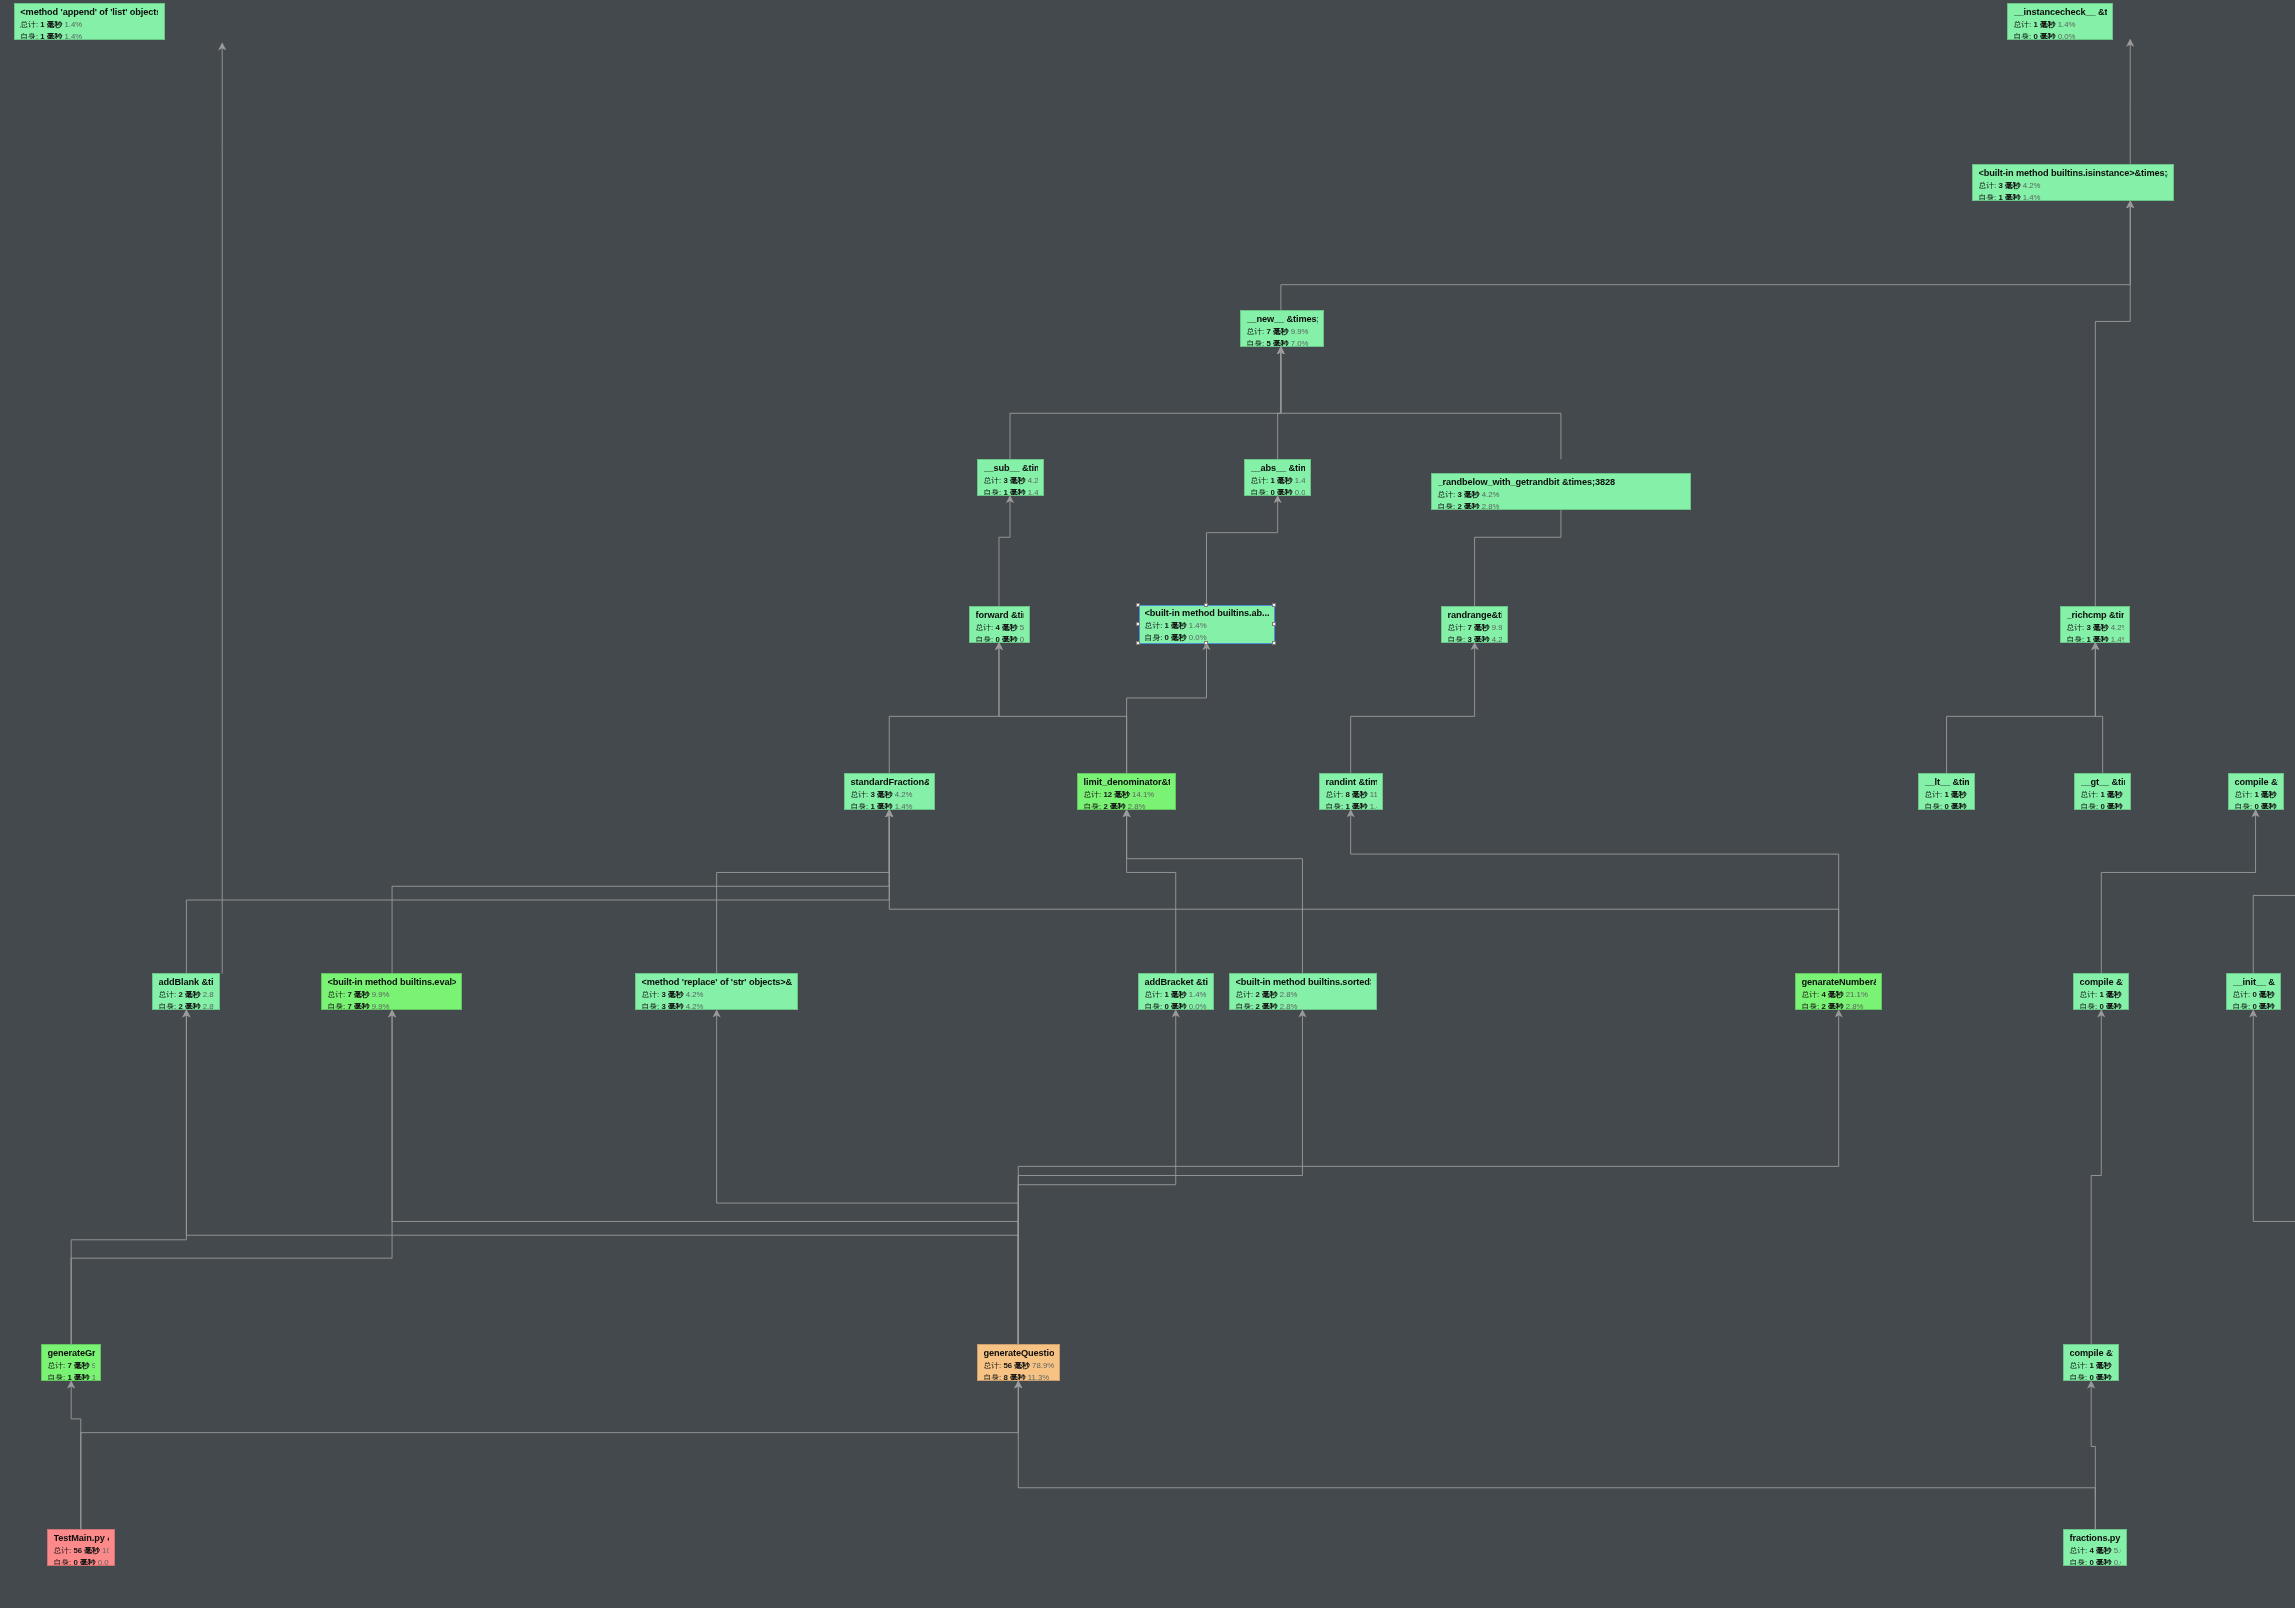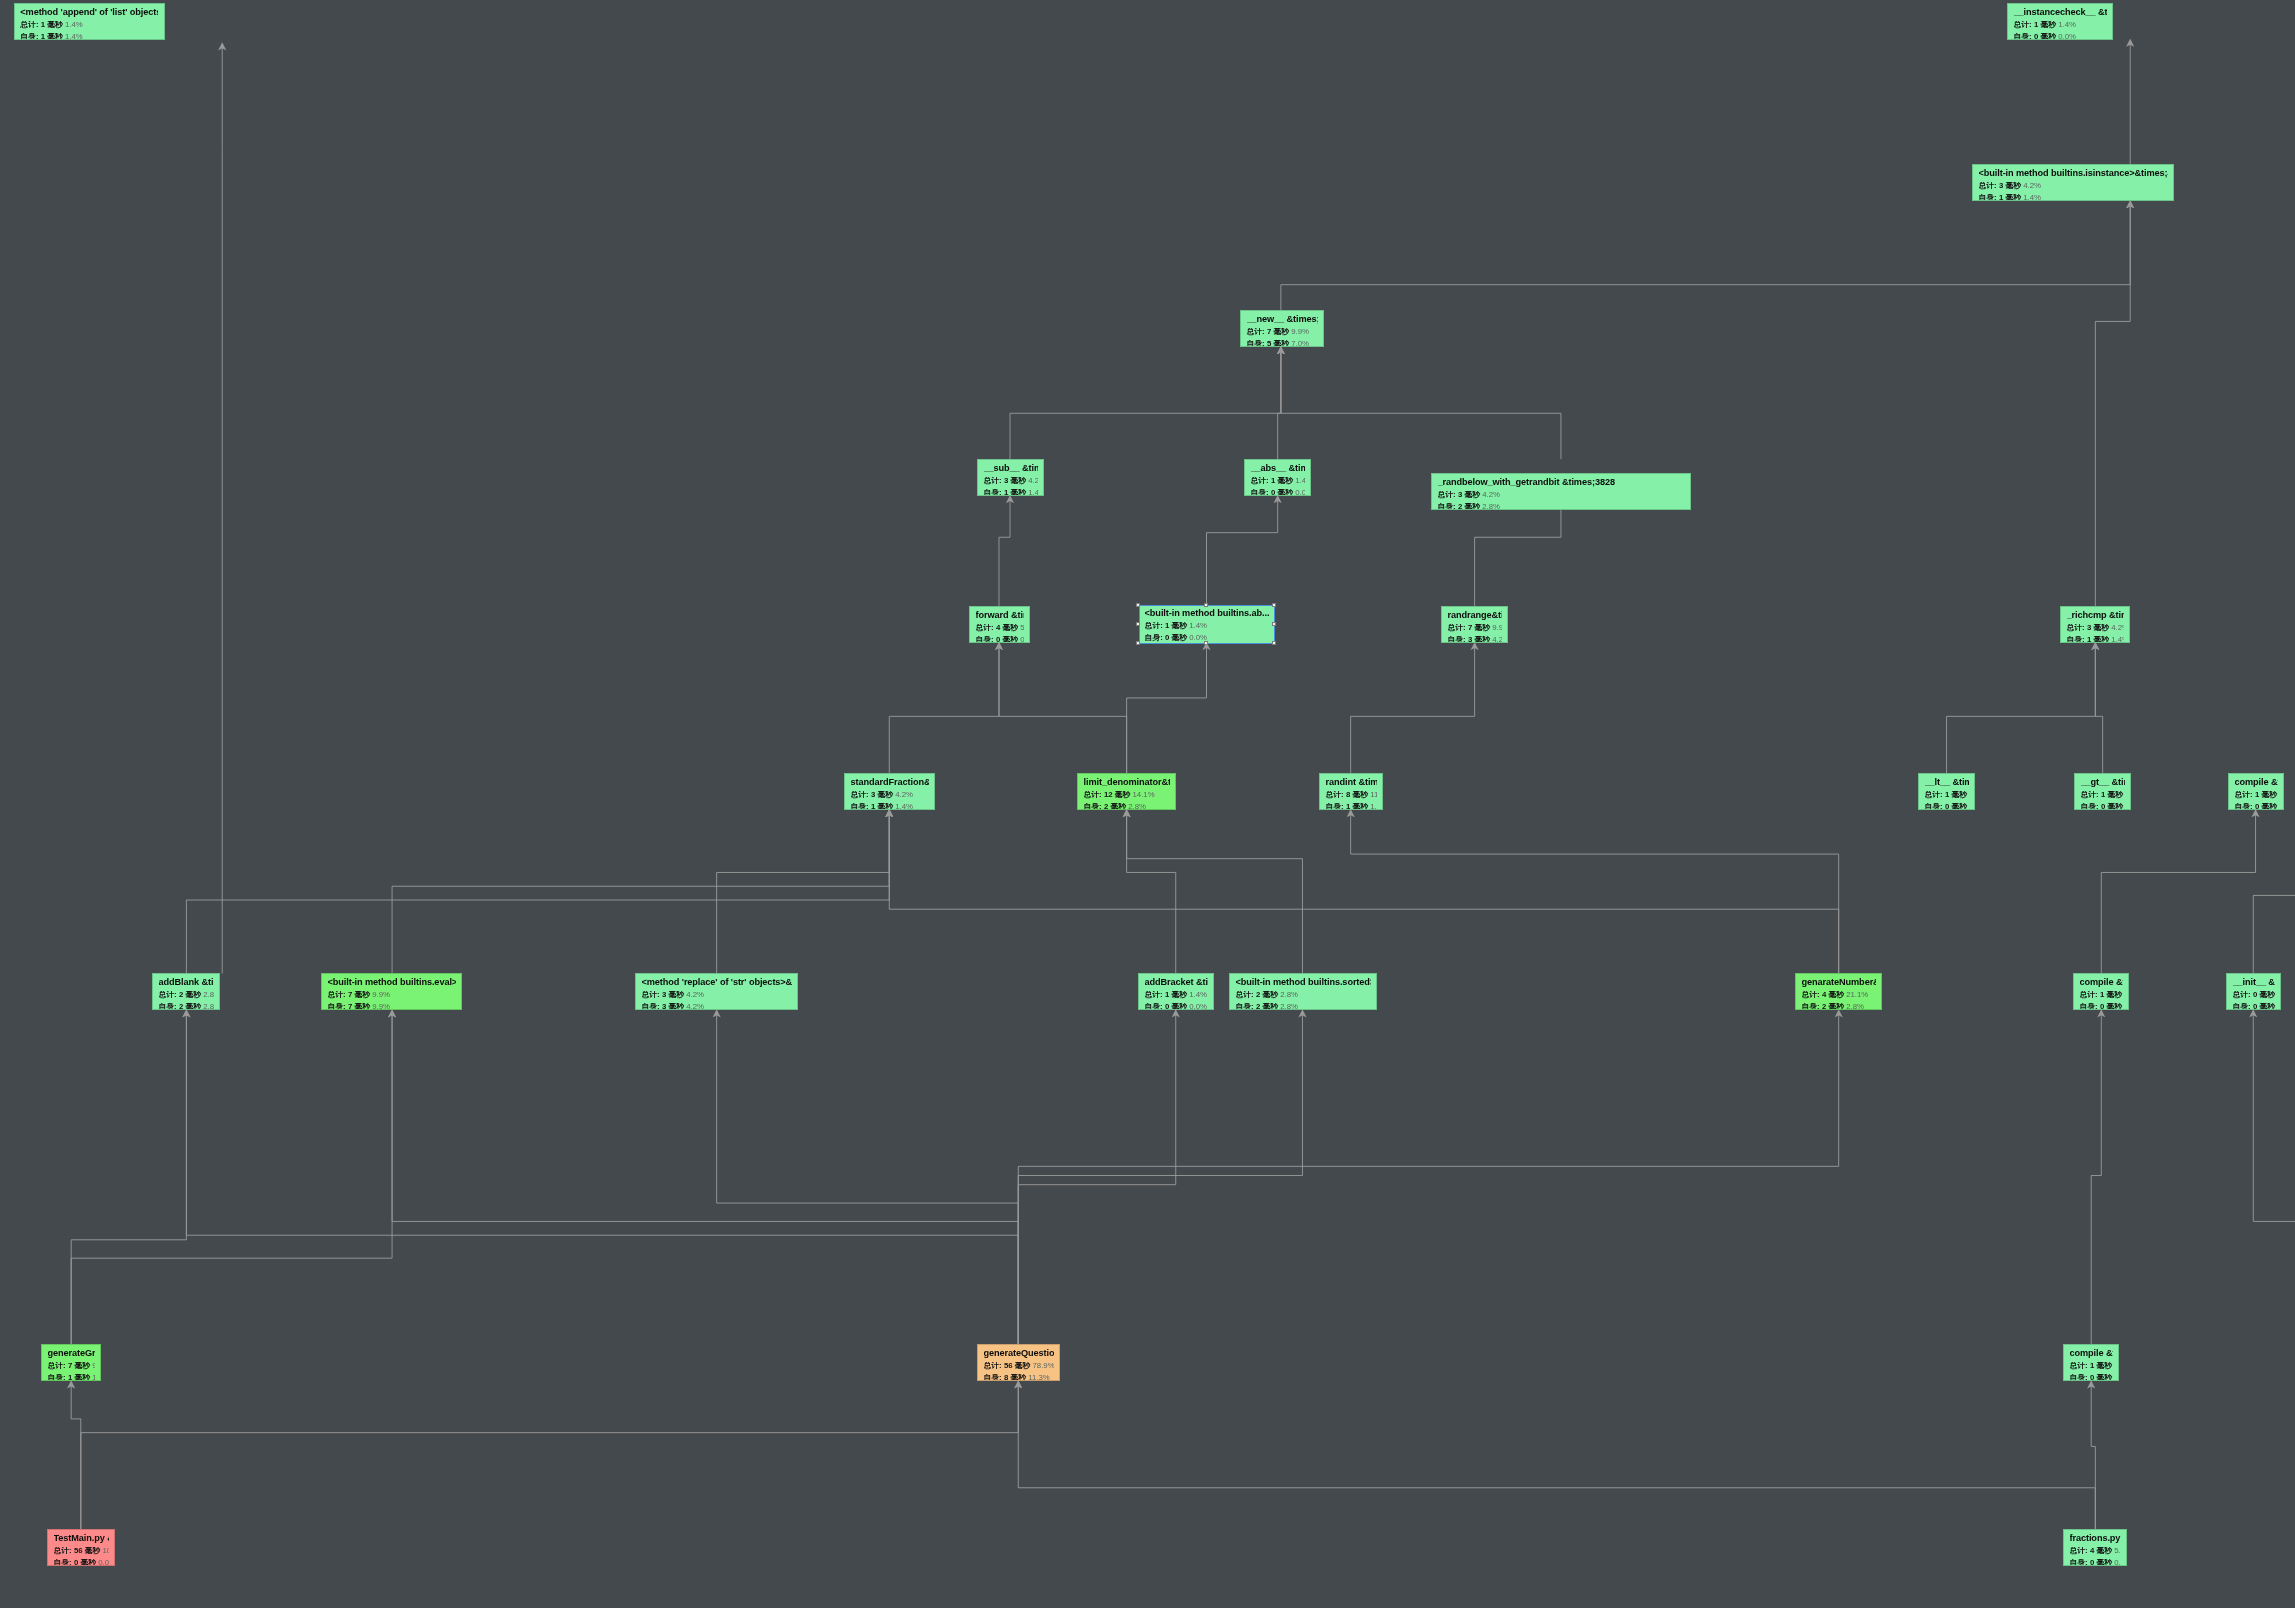--- a/index.html
+++ b/index.html
@@ -45,21 +45,21 @@
     margin-bottom:4.1px;
   }
   .node-row{
     display:block;
     font-size:7.8px;
     color:#141414;
     white-space:nowrap;
     overflow:hidden;
     margin-top:4.1px;
   }
-  .node-row .lbl{font-weight:bold;text-align:center;}
+  .node-row .lbl{font-weight:normal;text-align:center;}
   .node-row .val{font-weight:bold;}
   .node-row .pct{color:#5d6560;font-weight:normal;margin-top:20px;}
   .handle{
     position:absolute;
     width:4.1px;height:4.1px;
     background:#f2f2f2;
     border:0.5px solid #7d7d7d;
     box-sizing:border-box;
   }
 </style>

